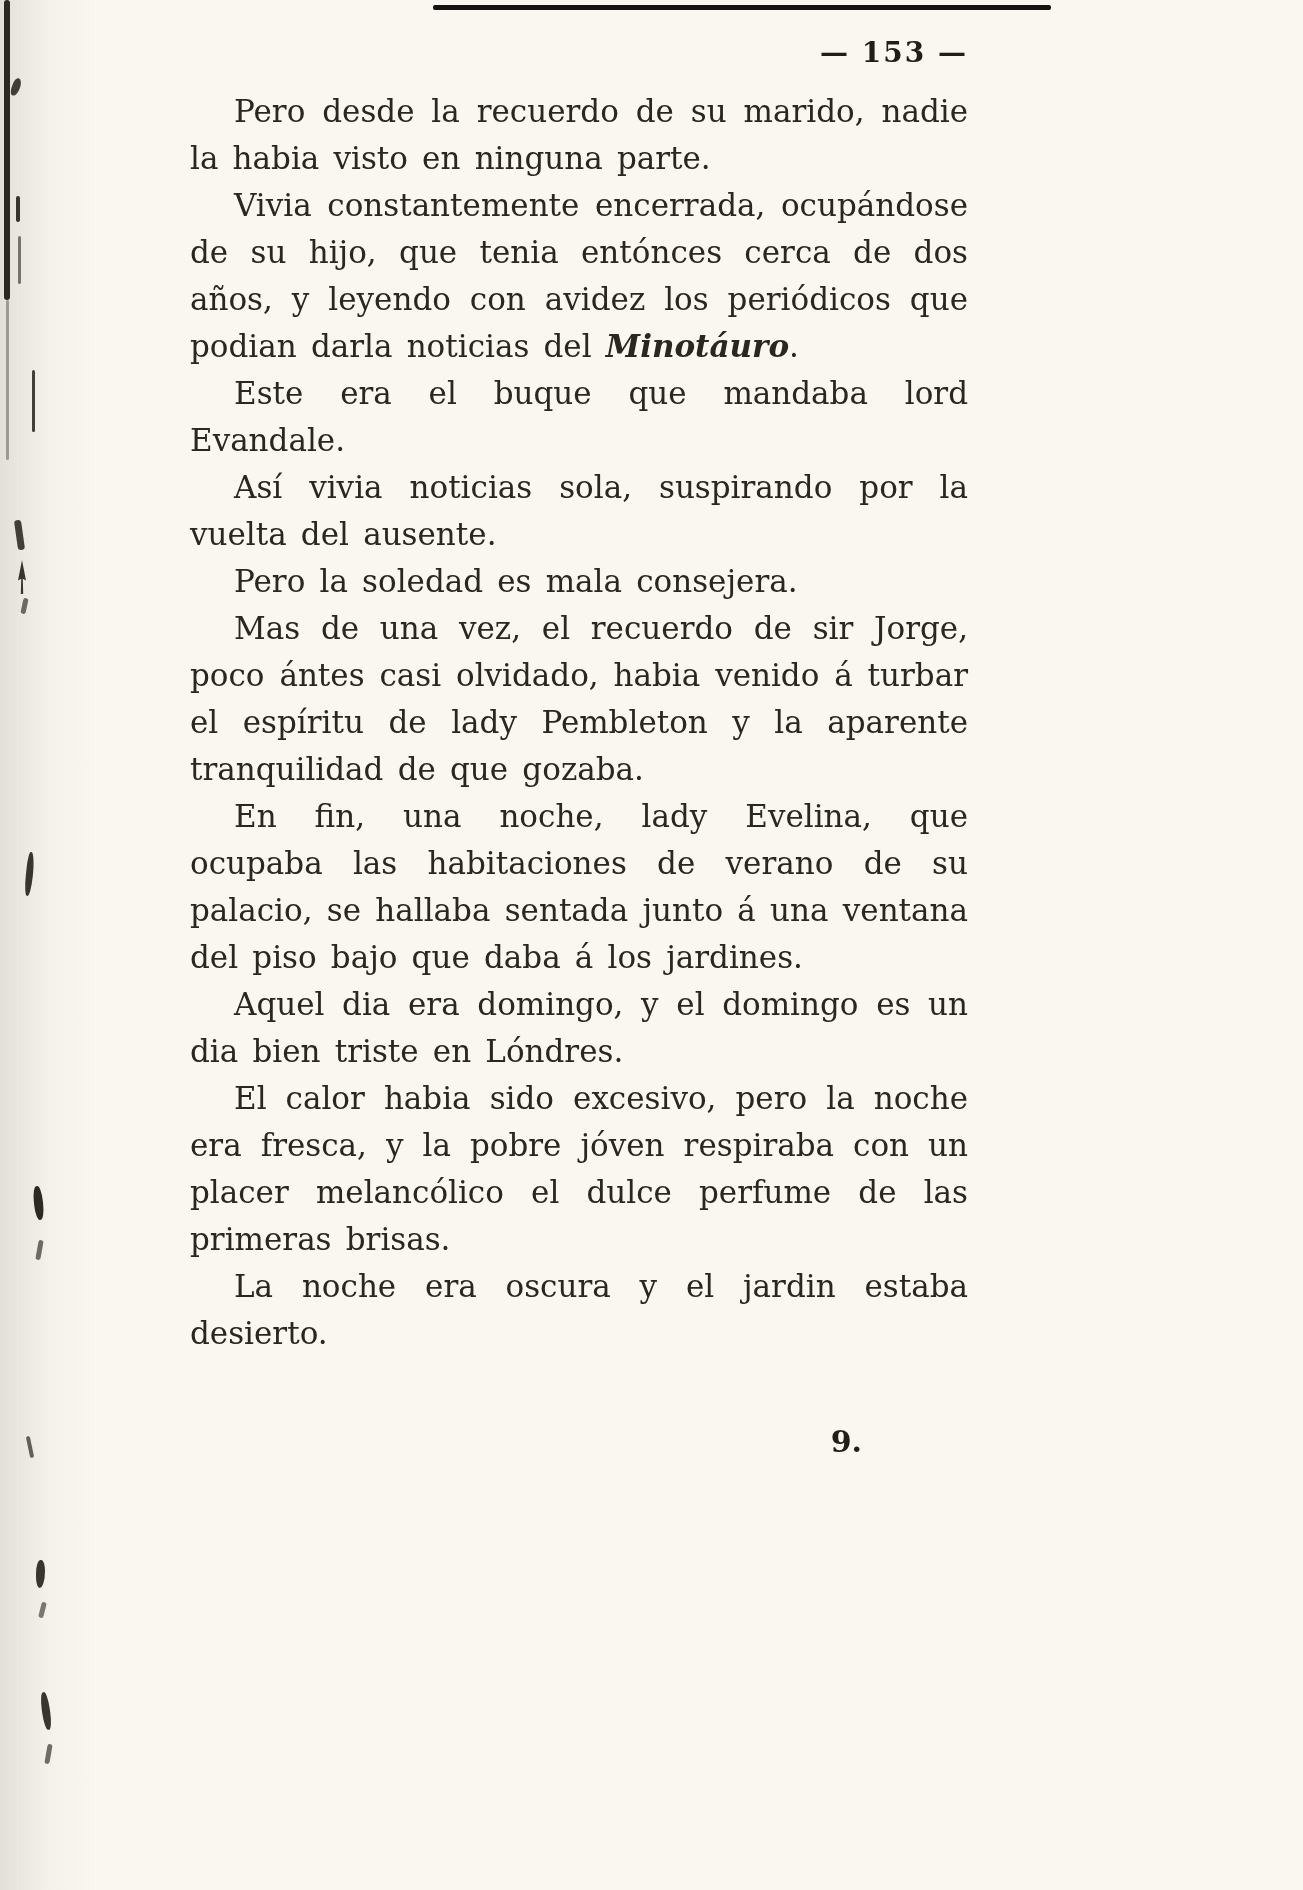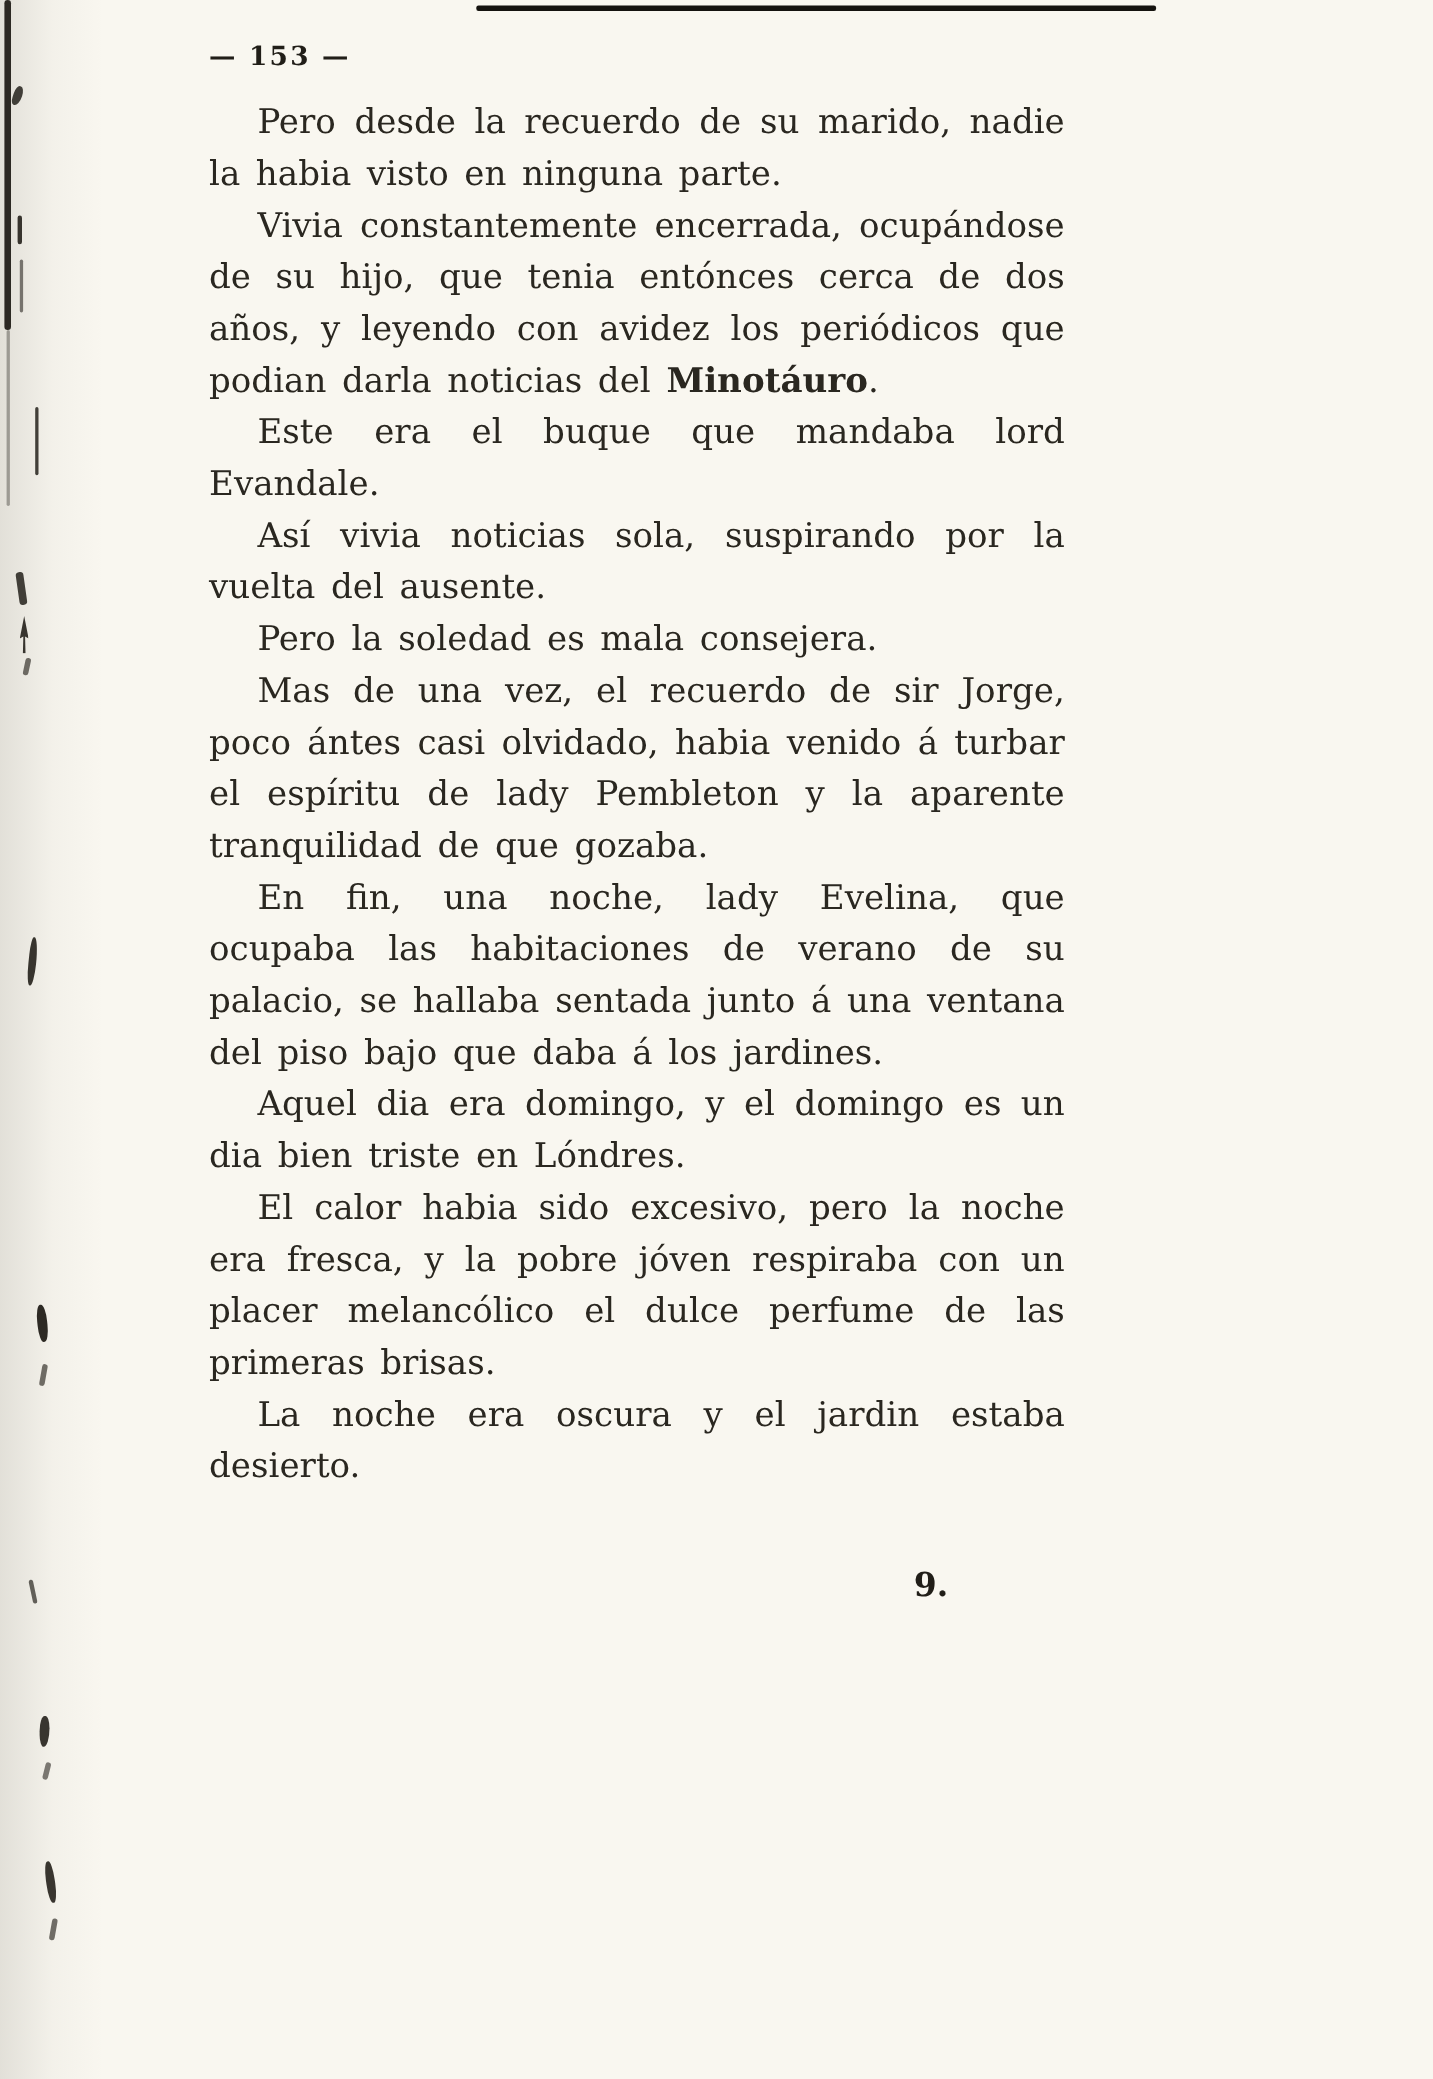--- a/index.html
+++ b/index.html
@@ -28,38 +28,38 @@
     left: 433px; top: 5px;
     width: 618px; height: 5px;
     background: #15130f;
     border-radius: 2px;
   }
 
   .page-number {
     position: absolute;
     left: 190px; top: 36px;
     width: 778px;
-    text-align: left;
-    font-size: 24px;
+    text-align: right;
+    font-size: 28px;
     font-weight: 600;
     letter-spacing: 2px;
     color: #211e18;
   }
 
   .text-block {
     position: absolute;
     left: 190px; top: 88px;
     width: 778px;
     font-size: 31px;
     line-height: 47px;
     text-align: justify;
     word-spacing: 0.14em;
   }
   .text-block p { margin: 0; text-indent: 44px; }
-  .italic { font-weight: 600; margin-top: 16px; }
+  .italic { font-style: italic; font-weight: 600; margin-top: 16px; }
 
   .signature {
     position: absolute;
     left: 190px; top: 1424px;
     width: 672px;
     text-align: right;
     font-size: 30px;
     font-weight: 600;
     color: #211e18;
   }

